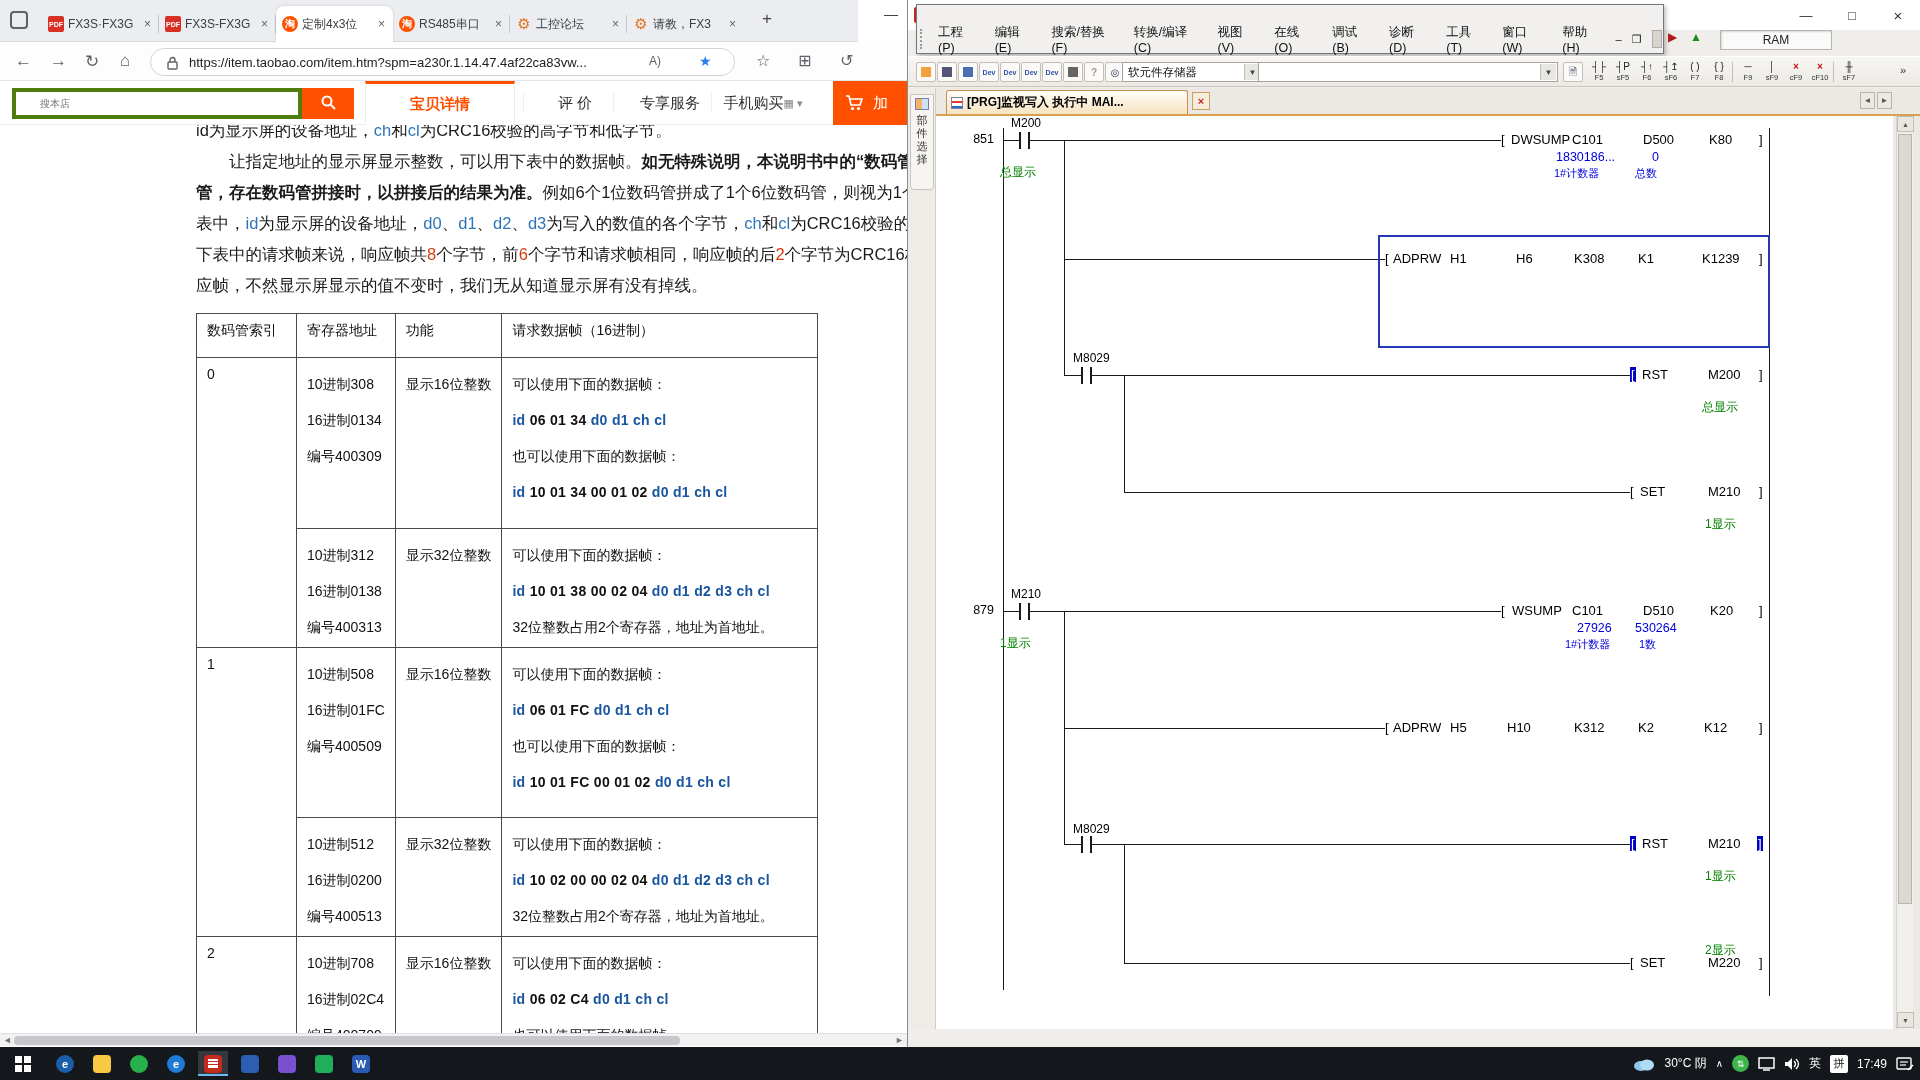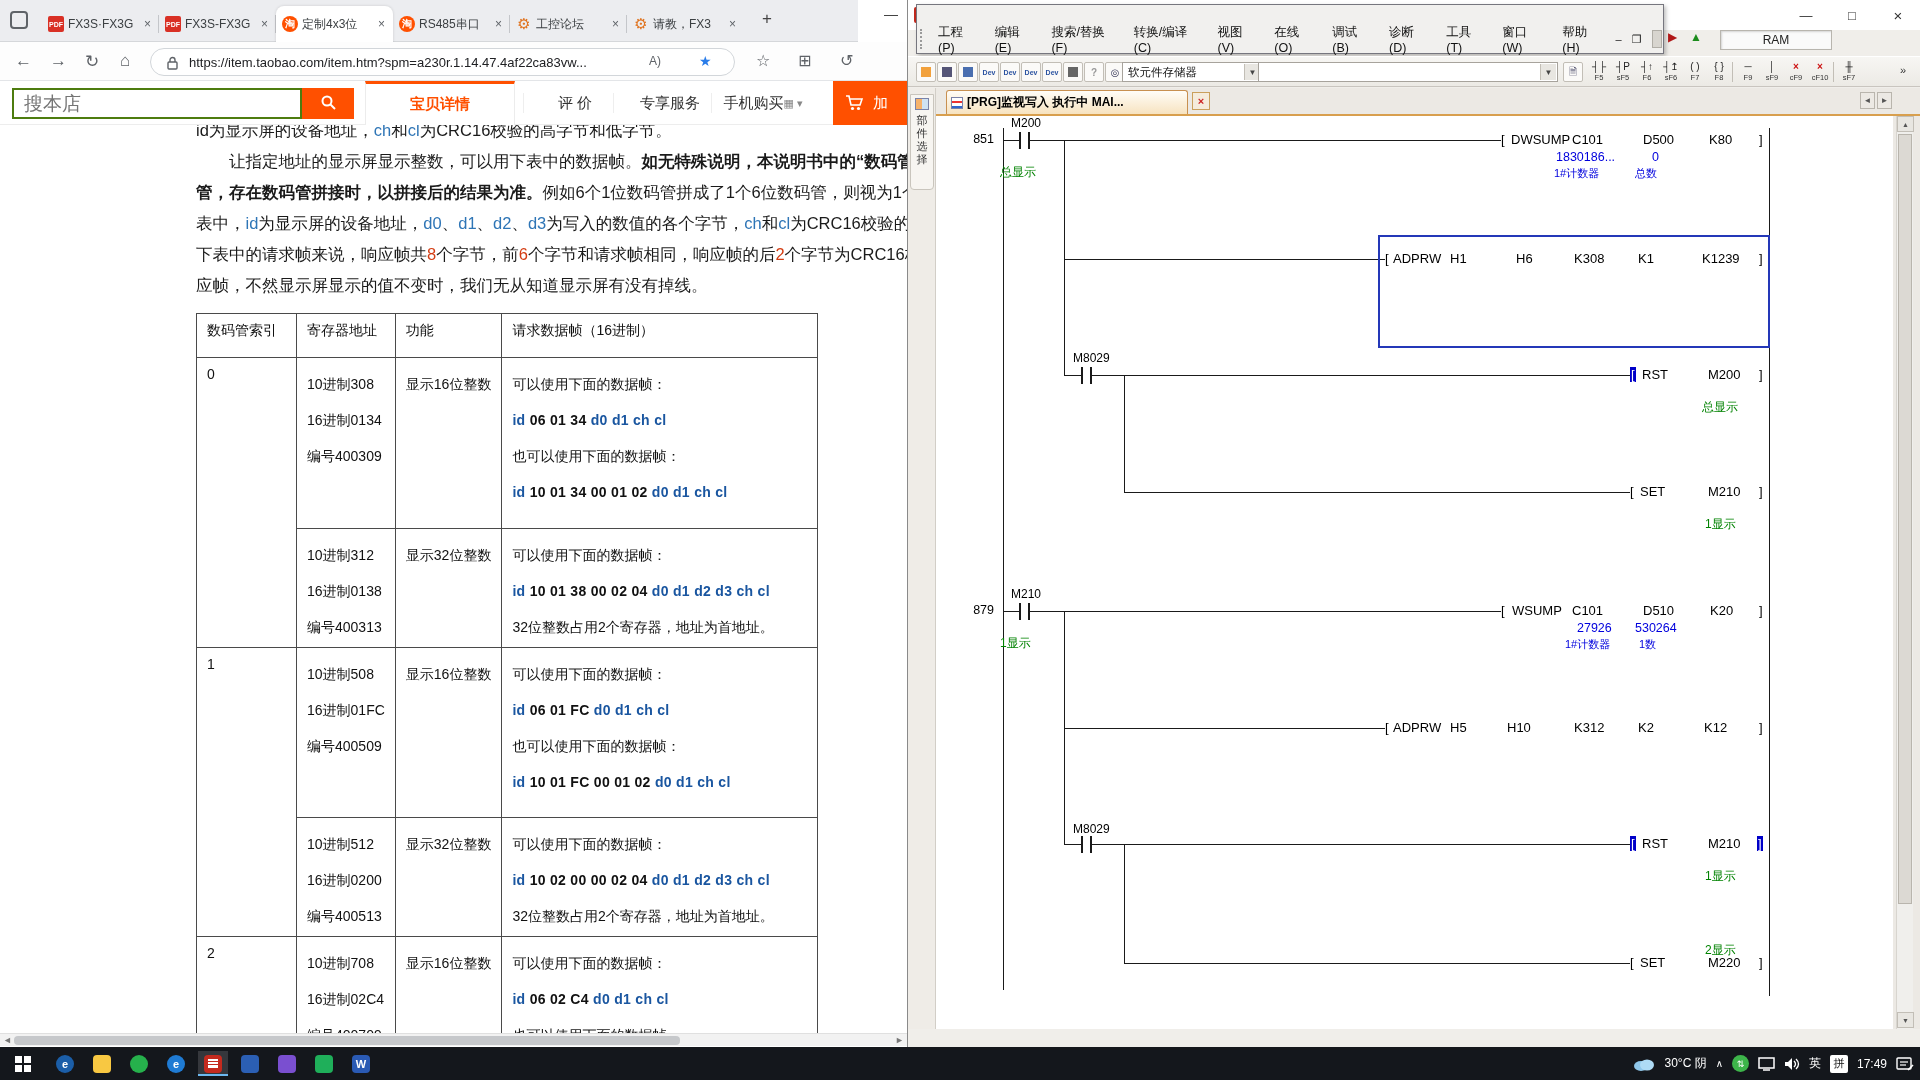--- a/index.html
+++ b/index.html
@@ -19,21 +19,21 @@
   .fav.pdf { background:#d93025; border-radius:2px; }
   .fav.tb  { background:#ff5000; border-radius:50%; font-size:10px; }
   .fav.gear{ background:transparent; color:#e07420; font-size:15px; }
   #btoolbar { position:absolute; left:0; top:42px; width:907px; height:39px; background:#fdfdfd; border-bottom:1px solid #e3e5e8; }
   .navic { position:absolute; top:9px; font-size:17px; color:#5f6368; }
   #urlpill { position:absolute; left:150px; top:6px; width:585px; height:28px; border:1px solid #d2d6da; border-radius:14px; background:#fff; }
   #urltext { position:absolute; left:38px; top:6px; width:455px; font-size:13px; color:#202124; white-space:nowrap; overflow:hidden; }
   .locksvg { position:absolute; left:16px; top:7px; }
   
   #shopnav { position:absolute; left:0; top:81px; width:907px; height:44px; background:#fff; border-bottom:1px solid #ededed; }
-  #shopsearch { position:absolute; left:12px; top:7px; width:290px; height:31px; border:2px solid #4d7c0f; font-size:19px; color:#9a9a9a; padding-left:10px; background:#fff; }
+  #shopsearch { position:absolute; left:12px; top:7px; width:290px; height:31px; border:4px solid #4d7c0f; font-size:10px; color:#9a9a9a; padding-left:24px; background:#fff; }
   #shopsearchbtn { position:absolute; left:302px; top:7px; width:52px; height:31px; background:#ff5000; border:none; }
   .snavtab { position:absolute; top:0; height:44px; display:flex; align-items:center; justify-content:center; font-size:15px; color:#333; }
   .snavtab.active { color:#ff5000; font-weight:bold; border-top:3px solid #ff5000; border-left:1px solid #ececec; border-right:1px solid #ececec; background:#fff; }
   .snavdiv { position:absolute; top:12px; width:1px; height:20px; background:#eee; }
   #cartbtn { position:absolute; left:833px; top:0; width:80px; height:44px; background:#ff5000; color:#fff; font-size:15px; display:flex; align-items:center; padding-left:12px; gap:8px; }
   
   #page { position:absolute; left:0; top:125px; width:907px; height:908px; overflow:hidden; background:#fff; }
   #pagecontent { position:absolute; left:196px; top:0; width:1150px; }
   .pline { white-space:nowrap; font-size:16.5px; line-height:31px; color:#1a1a1a; }
   .pline:first-child { margin-top:-10px; }

